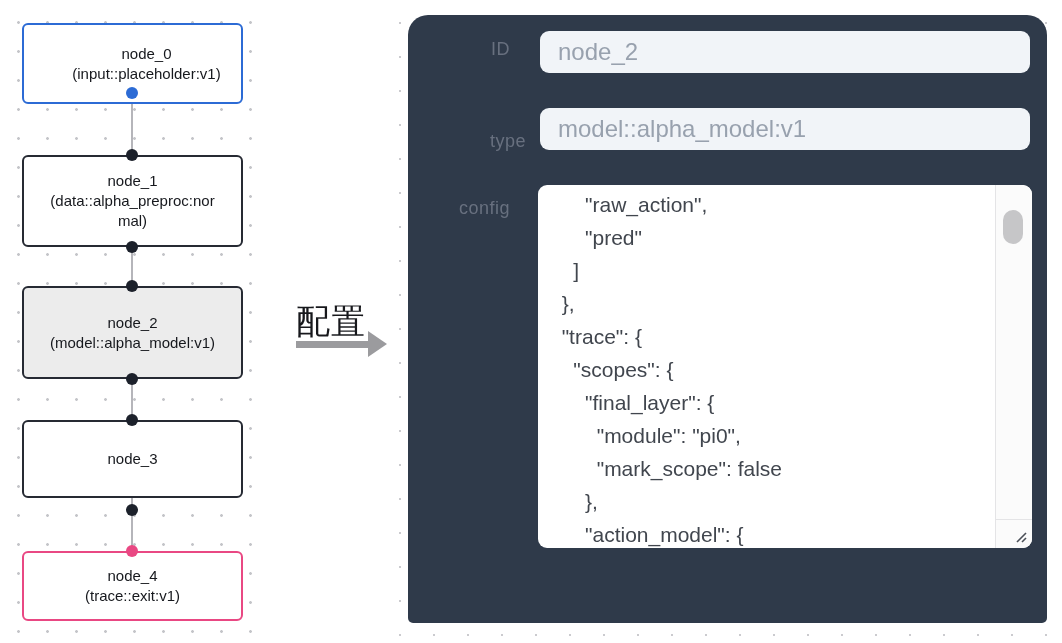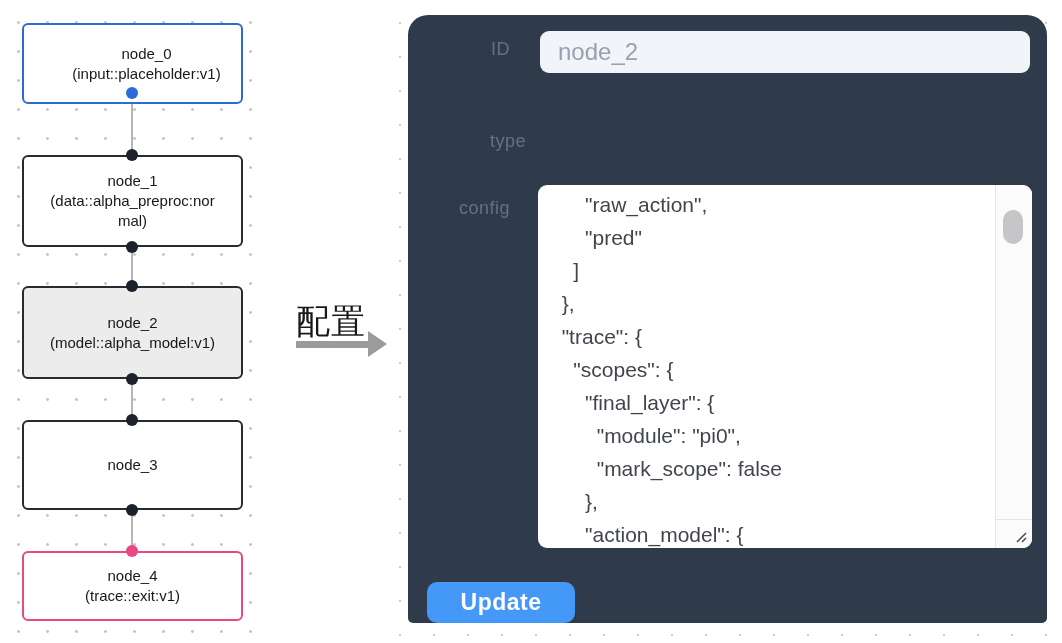--- a/index.html
+++ b/index.html
@@ -130,21 +130,21 @@
   <div class="handle" style="top:241px;"></div>
 
   <div class="handle" style="top:280px;"></div>
   <div class="flow-node node-selected" style="top:286px; height:93px;">
     <div class="node-name">node_2</div>
     <div class="node-type">(model::alpha_model:v1)</div>
   </div>
   <div class="handle" style="top:373px;"></div>
 
   <div class="handle" style="top:414px;"></div>
-  <div class="flow-node" style="top:420px; height:90px;">
+  <div class="flow-node" style="top:420px; height:78px;">
     <div class="node-name">node_3</div>
   </div>
   <div class="handle" style="top:504px;"></div>
 
   <div class="handle handle-pink" style="top:545px;"></div>
   <div class="flow-node node-output" style="top:551px; height:70px;align-items:center;">
     <div class="node-name">node_4</div>
     <div class="node-type">(trace::exit:v1)</div>
   </div>
 </div>
@@ -155,20 +155,21 @@
   <div class="head"></div>
 </div>
 
 <div class="right-region">
   <div class="inspector-panel">
 
     <div class="field-label label-id">ID</div>
     <input class="field-input input-id" type="text" value="node_2" style="">
 
     <div class="field-label label-type">type</div>
+    <input class="field-input input-type" type="text" value="model::alpha_model:v1" style="">
 
     <div class="field-label label-config">config</div>
     <div class="config-box">
       <div class="config-text">      "raw_action",
       "pred"
     ]
   },
   "trace": {
     "scopes": {
       "final_layer": {
@@ -180,18 +181,15 @@
         <div class="config-scroll-thumb"></div>
       </div>
       <div class="config-resize-cell">
         <svg width="16" height="16" viewBox="0 0 16 16">
           <line x1="5" y1="14" x2="14" y2="5" stroke="#4a4f57" stroke-width="1.6"></line>
           <line x1="10" y1="14" x2="14" y2="10" stroke="#4a4f57" stroke-width="1.6"></line>
         </svg>
       </div>
     </div>
 
-    <button class="update-button">
-      <span>Update</span>
-    </button>
 
   </div>
 </div>
 
 </body></html>

